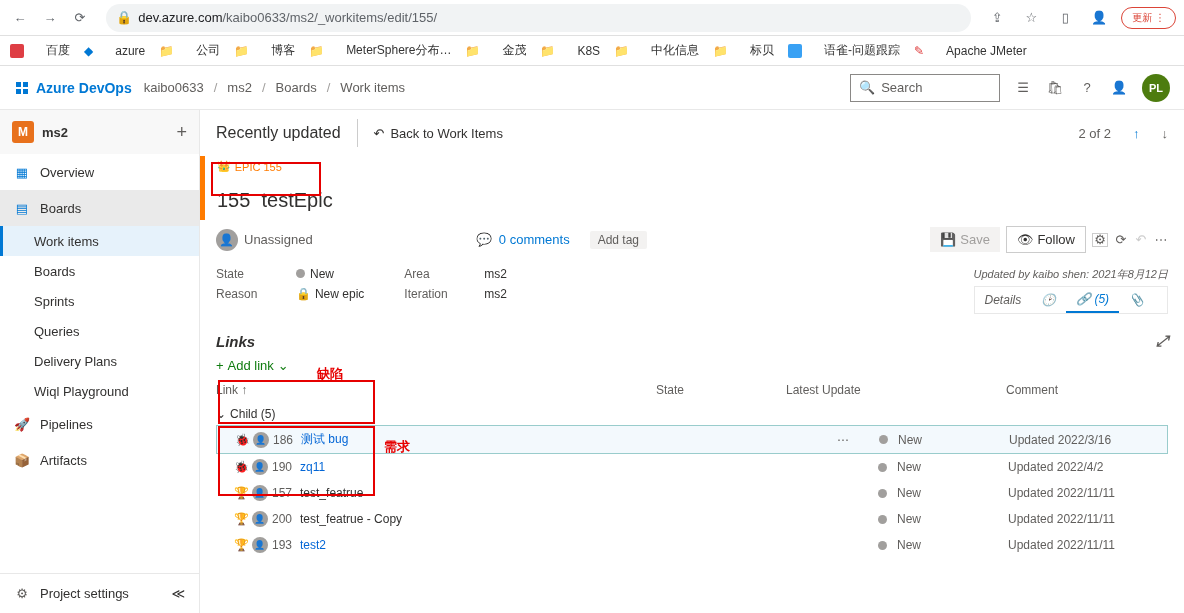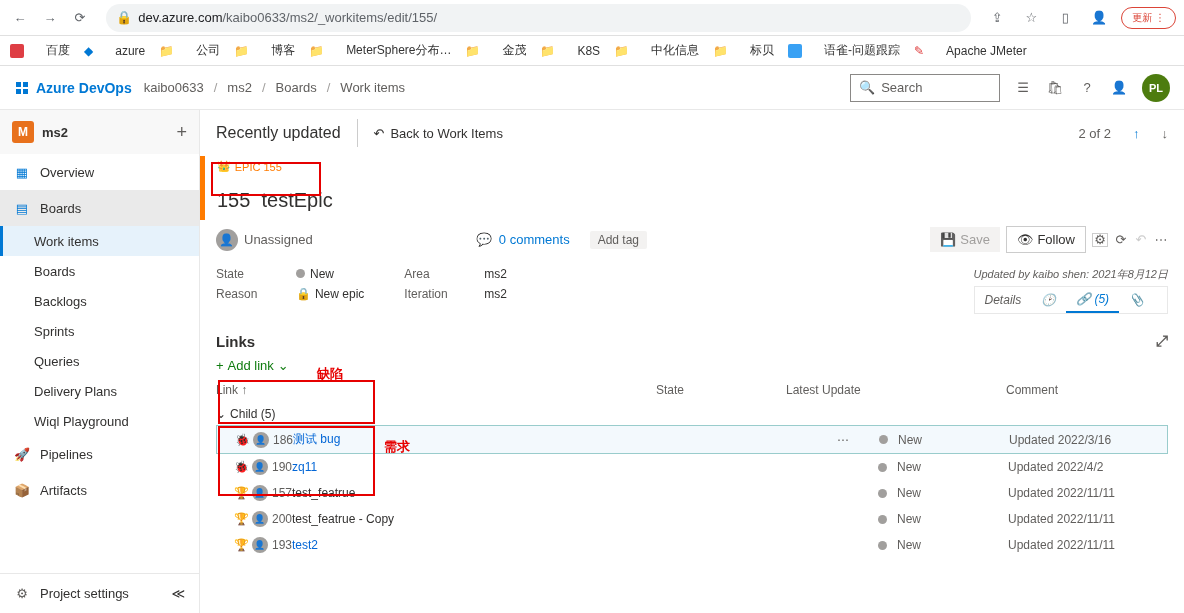--- a/index.html
+++ b/index.html
@@ -81,38 +81,38 @@
 .meta-row { display:flex; gap:30px; }
 .meta-label { color:#605e5c; width:50px; }
 .meta-val { color:#323130; }
 .state-dot { width:9px; height:9px; border-radius:50%; background:#a19f9d; display:inline-block; margin-right:5px; }
 .lock-ico { color:#a19f9d; margin-right:4px; }
 .updated-by { margin-left:auto; color:#605e5c; font-size:11px;font-style:italic; }
 .tabs-right { display:flex; align-items:center; border:1px solid #e8e8e8; margin-top:4px; }
 .tab-sm { padding:5px 10px; color:#605e5c; font-size:12px; }
 .tab-sm.active { border-bottom:2px solid #0078d4; color:#0078d4; }
 
-.links-header { display:flex; align-items:center; justify-content:space-between; padding: 10px 16px 4px; font-size:15px; font-weight:600; }
+.links-header { display:flex; align-items:center; justify-content:space-between; padding: 10px 16px 4px; font-size:15px; font-weight:600;font-style:italic; }
 .add-link { color:#107c10; padding:4px 16px; font-size:13px; display:flex; align-items:center; gap:4px; }
 
 .links-table { padding: 0 16px; }
 .th-row { display:flex; padding:6px 0; font-size:12px; color:#605e5c; }
 .th-link { flex: 0 0 440px; }
 .th-state { flex: 0 0 130px; }
 .th-updated { flex: 0 0 220px; }
 .th-comment { flex: 1; }
 .child-hdr { display:flex; align-items:center; gap:4px; padding:4px 0; font-size:12px; }
 
 .link-row { display:flex; align-items:center; padding:5px 0 5px 18px; font-size:12px; position:relative; }
 .link-row.selected { background:#f3f9fd; border:1px solid #9cc; }
 .wi-ico { width:14px; height:14px; display:inline-flex; margin-right:4px; }
 .bug-ico { color:#cc293d; }
 .feat-ico { color:#773b93; }
 .person-sm { width:16px; height:16px; border-radius:50%; background:#a19f9d; margin-right:4px; display:inline-flex; align-items:center; justify-content:center; color:#fff; font-size:9px; }
-.wi-id { color:#605e5c; margin-right:0; }
+.wi-id { color:#605e5c; margin-right:8px; }
 .wi-title { color:#323130; }
 .wi-title.link { color:#0366d6; }
 .row-more { position:absolute; left:620px; color:#605e5c; }
 .cell-state { position:absolute; left:662px; display:flex; align-items:center; gap:5px; color:#605e5c; }
 .cell-updated { position:absolute; left:792px; color:#605e5c; }
 
 
 .anno { position:absolute; border:2px solid #e60000; pointer-events:none; }
 .anno-label { position:absolute; color:#e60000; font-weight:600; font-size:13px; pointer-events:none; }
 </style>
@@ -226,23 +226,20 @@
       </div>
     <div class="nav-item active-parent">
         <span class="nav-ico">▤</span>
         <span>Boards</span>
       </div>
     <div class="nav-item sub active">
         <span>Work items</span>
       </div>
     <div class="nav-item sub">
         <span>Boards</span>
-      </div>
-    <div class="nav-item sub">
-        <span>Backlogs</span>
       </div>
     <div class="nav-item sub">
         <span>Sprints</span>
       </div>
     <div class="nav-item sub">
         <span>Queries</span>
       </div>
     <div class="nav-item sub">
         <span>Delivery Plans</span>
       </div>

